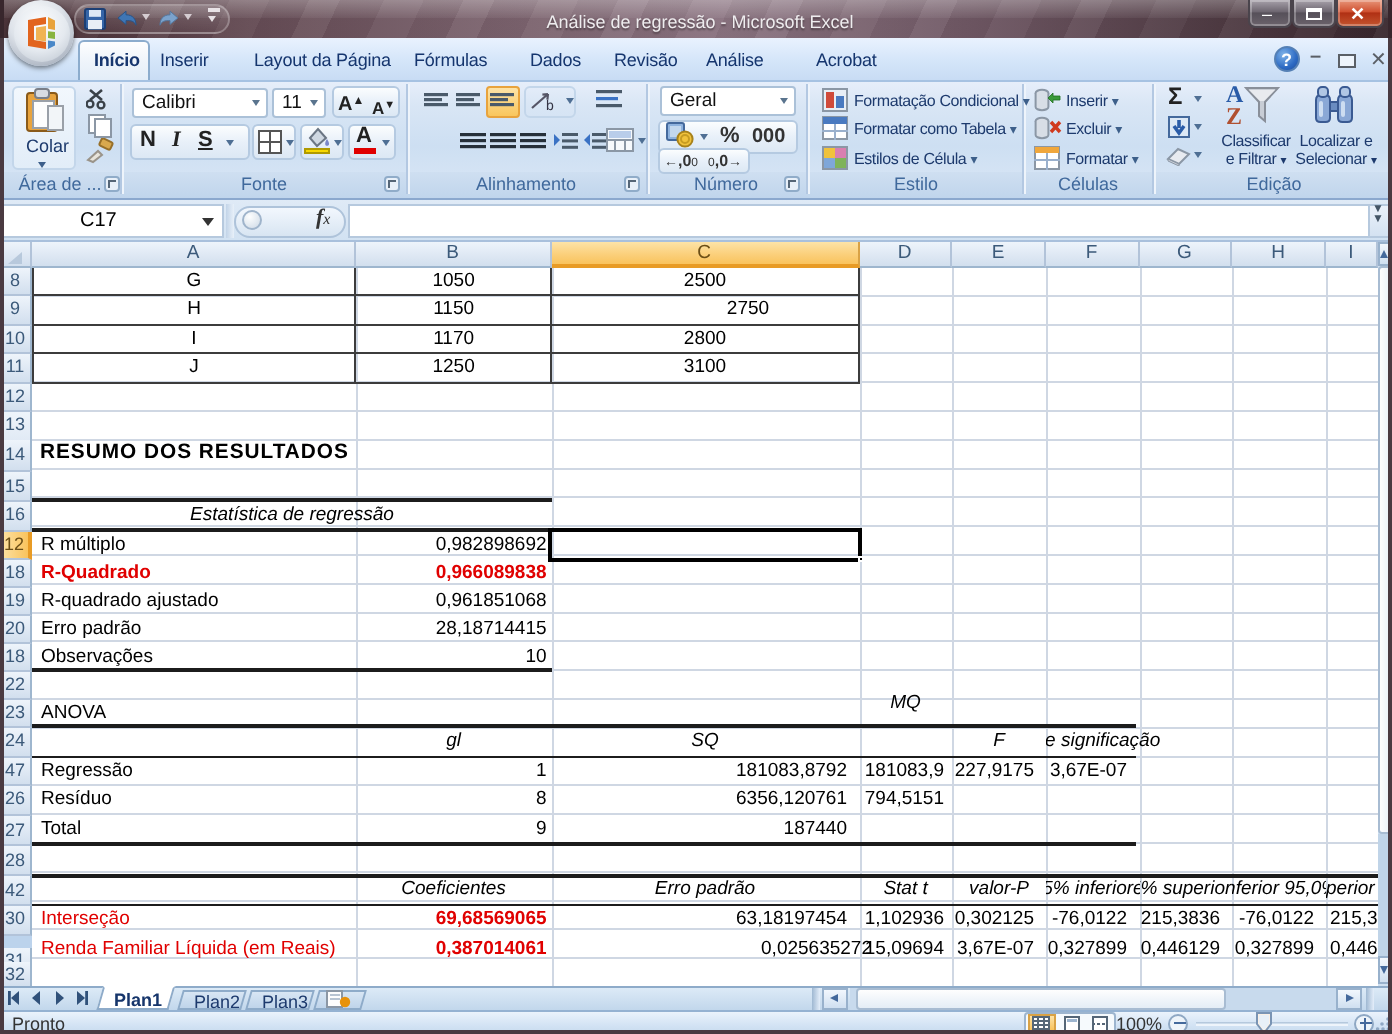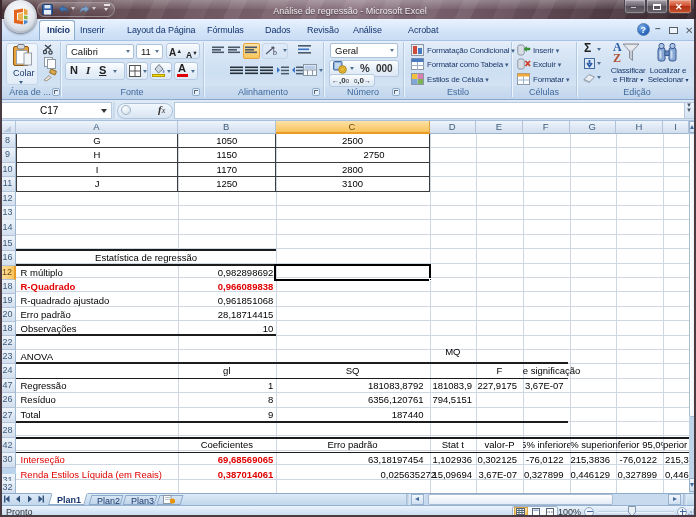--- a/index.html
+++ b/index.html
@@ -1,19 +1,19 @@
 <!DOCTYPE html>
 <html><head><meta charset="utf-8"><style>
 *{margin:0;padding:0;box-sizing:border-box}
 html,body{width:696px;height:517px;overflow:hidden}
 #win{position:relative;width:696px;height:517px;font-family:"Liberation Sans",sans-serif;background:#bcd3ec;overflow:hidden}
 .ab{position:absolute}
 .tx{position:absolute;font-size:10px;line-height:13px;white-space:nowrap;color:#000}
 .cl{font-size:9.5px;line-height:12.5px}
-.it{}
+.it{font-style:italic}
 .bd{font-weight:bold}
 .red{color:#e00000}
 .ctr{transform:translateX(-50%)}
 .rgt{transform:translateX(-100%)}
 .rowhd{position:absolute;left:0;width:16px;background:linear-gradient(180deg,#eef4fb,#dde7f3 60%,#d2dfee);border-bottom:1px solid #b2c3d9;border-right:1px solid #9eb6ce;color:#3c5a7a;font-size:9px;text-align:center}
 .colhd{position:absolute;top:121px;height:13px;background:linear-gradient(180deg,#eef4fb,#dde7f3 60%,#d2dfee);border-right:1px solid #b2c3d9;border-bottom:1px solid #9eb6ce;color:#3c5a7a;font-size:9.5px;text-align:center;line-height:12px}
 .vline{position:absolute;top:134px;height:359px;width:1px;background:#cfd7e3}
 .blk{position:absolute;background:#1c1c1c}
 .tabtx{position:absolute;top:25px;font-size:9px;letter-spacing:-0.1px;color:#15356e}
 .grplbl{position:absolute;top:87px;font-size:9px;color:#40699c;text-align:center}
@@ -380,20 +380,21 @@
 <div class="tx cl " style="left:352.5px;top:135.0px"><span class="ctr" style="display:inline-block">2500</span></div>
 <div class="tx cl " style="left:97.0px;top:149.4px"><span class="ctr" style="display:inline-block">H</span></div>
 <div class="tx cl " style="left:226.8px;top:149.4px"><span class="ctr" style="display:inline-block">1150</span></div>
 <div class="tx cl " style="left:374px;top:149.4px"><span class="ctr" style="display:inline-block">2750</span></div>
 <div class="tx cl " style="left:97.0px;top:163.8px"><span class="ctr" style="display:inline-block">I</span></div>
 <div class="tx cl " style="left:226.8px;top:163.8px"><span class="ctr" style="display:inline-block">1170</span></div>
 <div class="tx cl " style="left:352.5px;top:163.8px"><span class="ctr" style="display:inline-block">2800</span></div>
 <div class="tx cl " style="left:97.0px;top:178.2px"><span class="ctr" style="display:inline-block">J</span></div>
 <div class="tx cl " style="left:226.8px;top:178.2px"><span class="ctr" style="display:inline-block">1250</span></div>
 <div class="tx cl " style="left:352.5px;top:178.2px"><span class="ctr" style="display:inline-block">3100</span></div>
+<div class="tx cl bd" style="left:20px;top:221.4px;letter-spacing:0.5px;font-size:10.4px">RESUMO DOS RESULTADOS</div>
 <div class="tx cl it" style="left:146px;top:252.2px"><span class="ctr" style="display:inline-block">Estatística de regressão</span></div>
 <div class="tx cl " style="left:20.5px;top:266.6px">R múltiplo</div>
 <div class="tx cl " style="left:273.3px;top:266.6px"><span class="rgt" style="display:inline-block">0,982898692</span></div>
 <div class="tx cl red bd" style="left:20.5px;top:281.0px">R-Quadrado</div>
 <div class="tx cl red bd" style="left:273.3px;top:281.0px"><span class="rgt" style="display:inline-block">0,966089838</span></div>
 <div class="tx cl " style="left:20.5px;top:294.9px">R-quadrado ajustado</div>
 <div class="tx cl " style="left:273.3px;top:294.9px"><span class="rgt" style="display:inline-block">0,961851068</span></div>
 <div class="tx cl " style="left:20.5px;top:308.8px">Erro padrão</div>
 <div class="tx cl " style="left:273.3px;top:308.8px"><span class="rgt" style="display:inline-block">28,18714415</span></div>
 <div class="tx cl " style="left:20.5px;top:322.7px">Observações</div>
@@ -439,21 +440,21 @@
 <div class="tx cl red bd" style="left:273.3px;top:454.3px"><span class="rgt" style="display:inline-block">69,68569065</span></div>
 <div class="tx cl " style="left:423.5px;top:454.3px"><span class="rgt" style="display:inline-block">63,18197454</span></div>
 <div class="tx cl " style="left:472.0px;top:454.3px"><span class="rgt" style="display:inline-block">1,102936</span></div>
 <div class="tx cl " style="left:517.0px;top:454.3px"><span class="rgt" style="display:inline-block">0,302125</span></div>
 <div class="tx cl " style="left:563.5px;top:454.3px"><span class="rgt" style="display:inline-block">-76,0122</span></div>
 <div class="tx cl " style="left:610.0px;top:454.3px"><span class="rgt" style="display:inline-block">215,3836</span></div>
 <div class="tx cl " style="left:657.0px;top:454.3px"><span class="rgt" style="display:inline-block">-76,0122</span></div>
 <div class="ab" style="left:663px;top:454.3px;width:26px;height:13px;overflow:hidden">
       <div class="tx cl" style="left:2px;top:0">215,3836</div>
     </div>
-<div class="tx cl red" style="left:20.5px;top:468.7px">Renda Estilos Líquida (em Reais)</div>
+<div class="tx cl red" style="left:20.5px;top:468.7px">Renda Familiar Líquida (em Reais)</div>
 <div class="tx cl red bd" style="left:273.3px;top:468.7px"><span class="rgt" style="display:inline-block">0,387014061</span></div>
 <div class="tx cl " style="left:436px;top:468.7px"><span class="rgt" style="display:inline-block">0,025635272</span></div>
 <div class="tx cl " style="left:472.0px;top:468.7px"><span class="rgt" style="display:inline-block">15,09694</span></div>
 <div class="tx cl " style="left:517.0px;top:468.7px"><span class="rgt" style="display:inline-block">3,67E-07</span></div>
 <div class="tx cl " style="left:563.5px;top:468.7px"><span class="rgt" style="display:inline-block">0,327899</span></div>
 <div class="tx cl " style="left:610.0px;top:468.7px"><span class="rgt" style="display:inline-block">0,446129</span></div>
 <div class="tx cl " style="left:657.0px;top:468.7px"><span class="rgt" style="display:inline-block">0,327899</span></div>
 <div class="ab" style="left:663px;top:468.7px;width:26px;height:13px;overflow:hidden">
       <div class="tx cl" style="left:2px;top:0">0,446129</div>
     </div>

